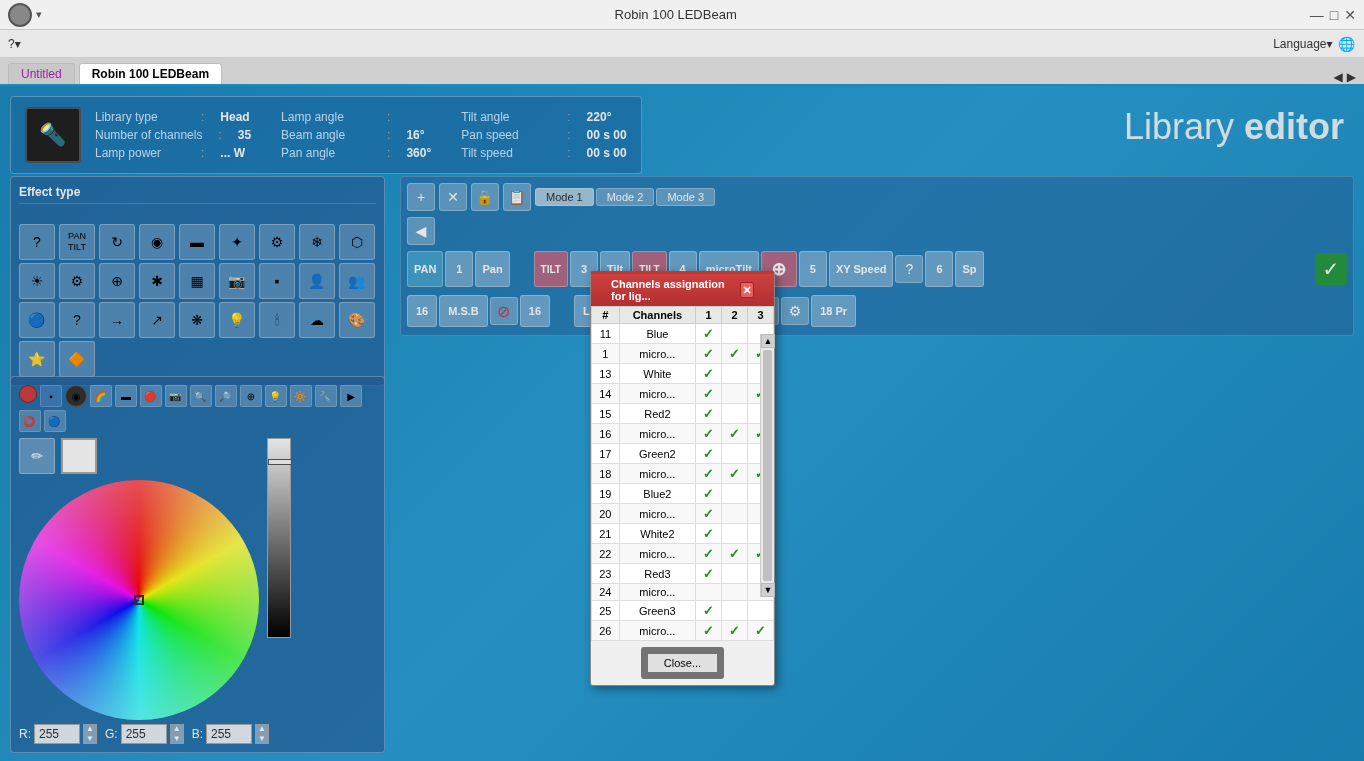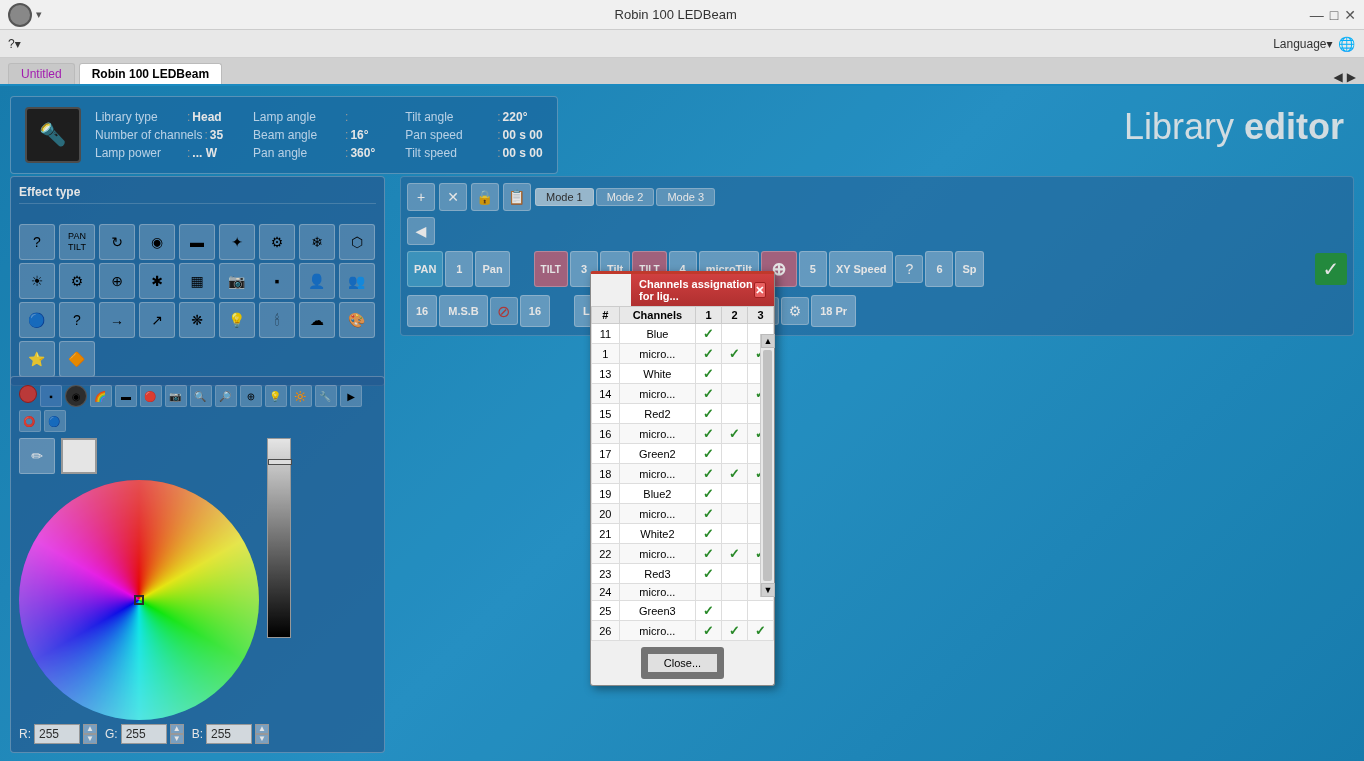--- a/index.html
+++ b/index.html
@@ -77,21 +77,21 @@
     .device-icon {
       width: 56px; height: 56px;
       background: #222;
       border: 2px solid #555;
       border-radius: 4px;
       display: flex; align-items: center; justify-content: center;
       font-size: 22px;
     }
     .info-cols { display: flex; gap: 30px; }
     .info-col { display: flex; flex-direction: column; gap: 4px; }
-    .info-row { display: flex; gap: 2px; }
+    .info-row { display: flex; gap: 16px; }
     .info-label { color: #cce8ff; min-width: 90px; }
     .info-sep { color: #aaa; }
     .info-value { color: #fff; font-weight: bold; }
 
     
     .lib-title {
       position: absolute;
       top: 20px; right: 20px;
       font-size: 36px;
       color: rgba(255,255,255,0.9);
@@ -336,26 +336,25 @@
       border: 1px solid #888;
       border-top: 3px solid #c0392b;
       border-radius: 3px;
       box-shadow: 3px 3px 10px rgba(0,0,0,0.4);
       z-index: 101;
     }
     .dialog-header {
       background: linear-gradient(to bottom, #d04040, #b03030);
       color: #fff;
       font-size: 11px;
-      padding: 4px 8px;
+      padding: 4px 20px;
       display: flex;
       align-items: center;
       justify-content: space-between;
       font-weight: bold;
-      margin-left: 40px;
     }
     .dialog-close {
       width: 16px; height: 16px;
       background: #e86060;
       border: 1px solid #a02020;
       border-radius: 2px;
       cursor: pointer;
       display: flex; align-items: center; justify-content: center;
       font-size: 11px;
       color: #fff;

